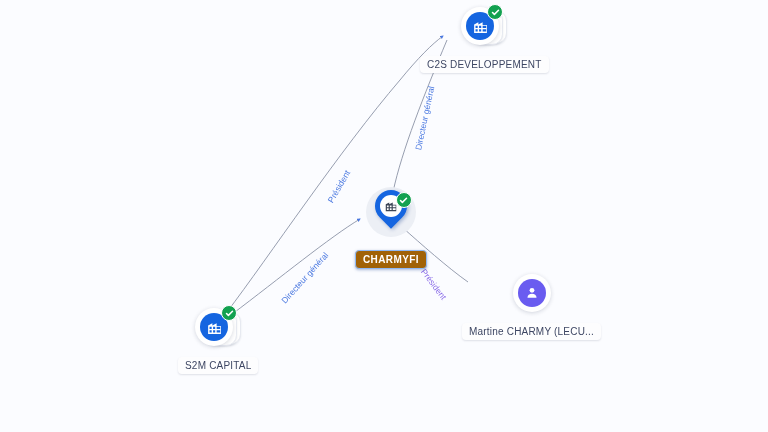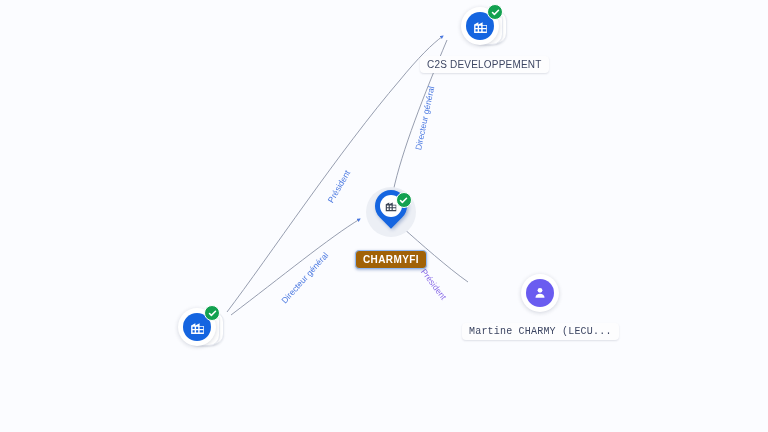--- a/index.html
+++ b/index.html
@@ -247,23 +247,24 @@
             <path d="M3 21V9l6-3v3l6-3v4h6v11H3zm2-2h3v-3H5v3zm0-5h3v-3H5v3zm5 5h3v-3h-3v3zm0-5h3v-3h-3v3zm5 5h5v-3h-5v3zm0-5h5v-3h-5v3z"></path>
           </svg>
         </div>
       </div>
       <div class="check-badge" style="left:26px; top:-1px;">
         <svg width="9" height="9" viewBox="0 0 24 24" fill="none" stroke="#ffffff" stroke-width="4" stroke-linecap="round" stroke-linejoin="round">
           <path d="M4 12l5 5L20 6"></path>
         </svg>
       </div>
     </div>
-  </div>
-
-  <div class="node" style="left:462px; top:272px;font-family:Liberation Mono, monospace;">
+    <div class="node-label">S2M CAPITAL</div>
+  </div>
+
+  <div class="node" style="left:462px; top:272px;">
     <div class="circle-node-wrap" style="width:38px;">
       <div class="circle-node">
         <div class="circle-inner person">
           <svg width="16" height="16" viewBox="0 0 24 24" fill="#ffffff">
             <circle cx="12" cy="8" r="3.6"></circle>
             <path d="M5.2 19.2c0-3.6 3-6 6.8-6s6.8 2.4 6.8 6z"></path>
           </svg>
         </div>
       </div>
     </div>

